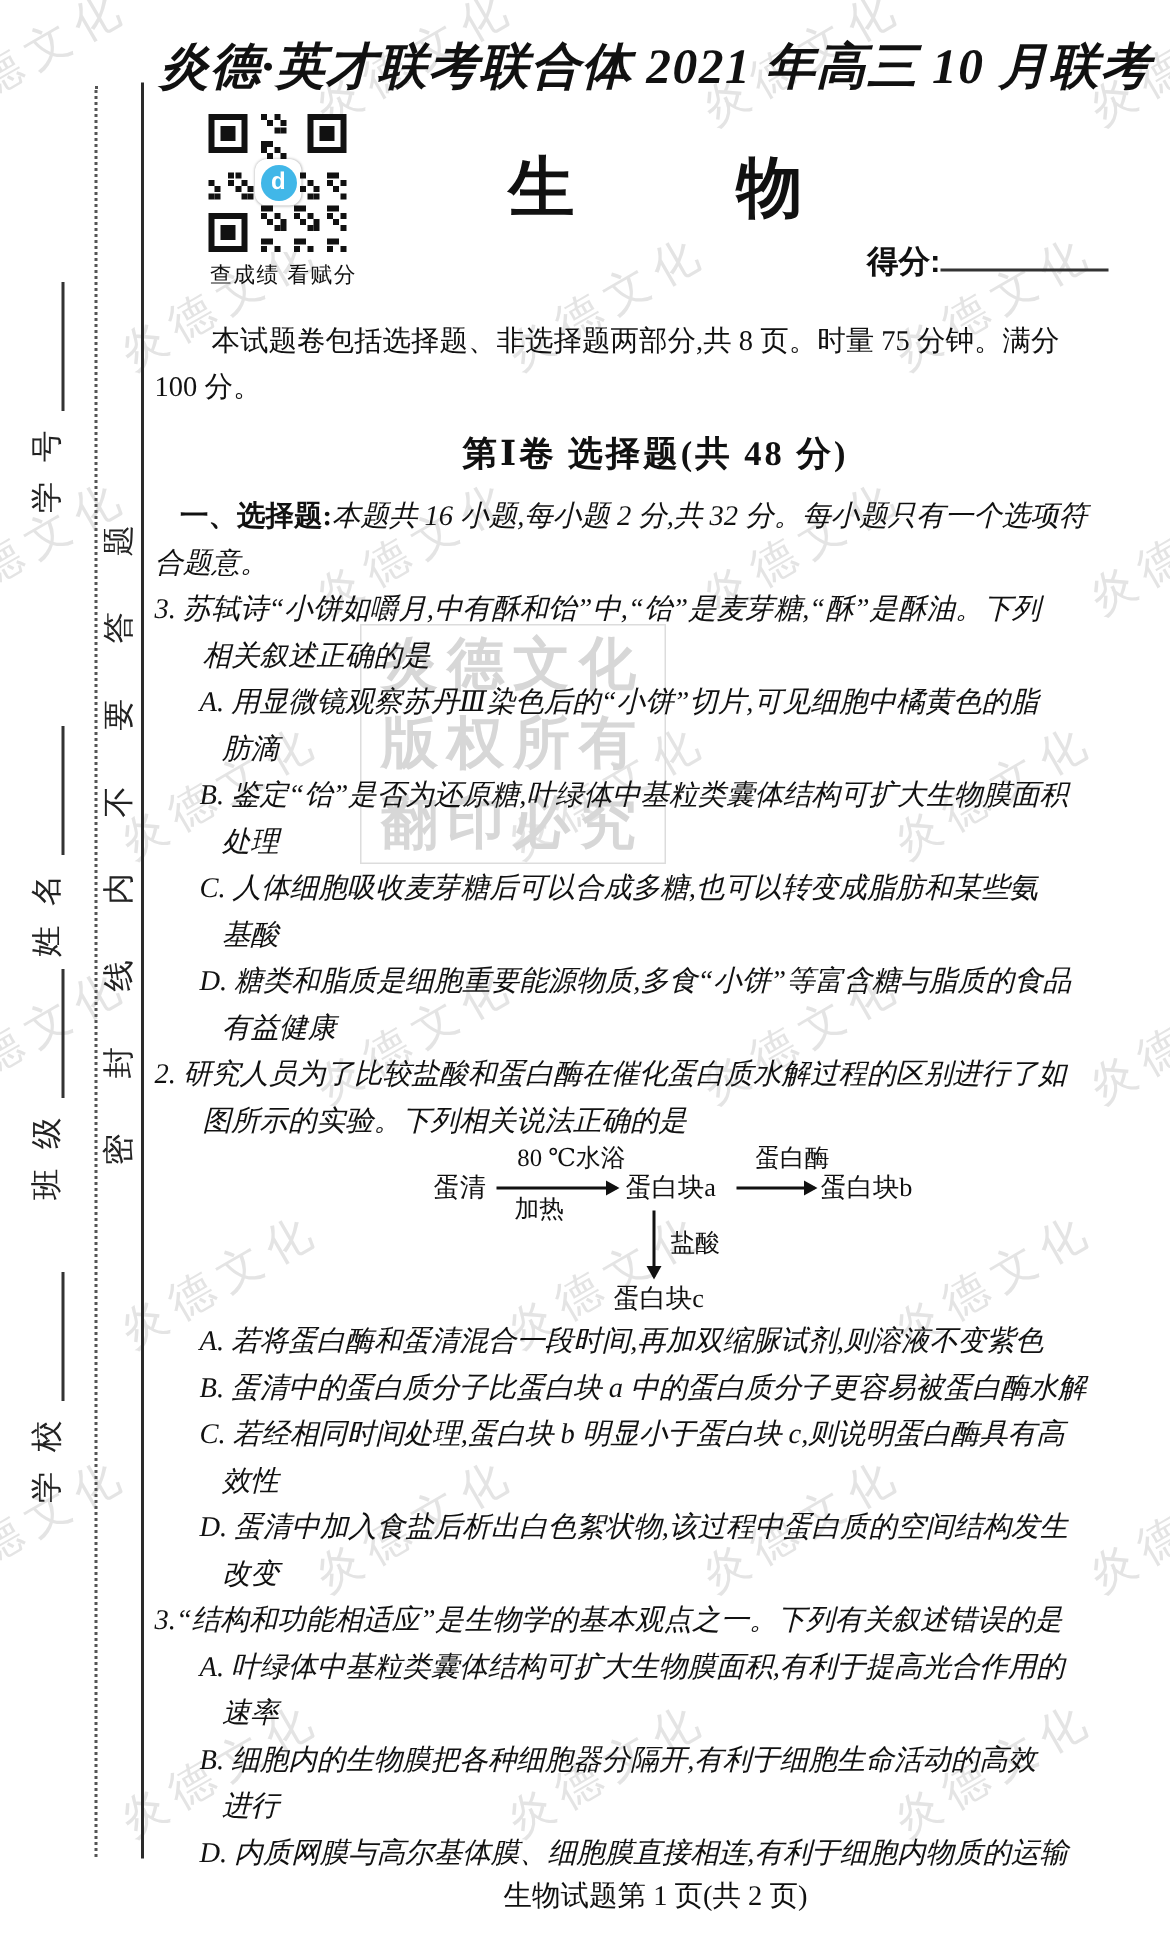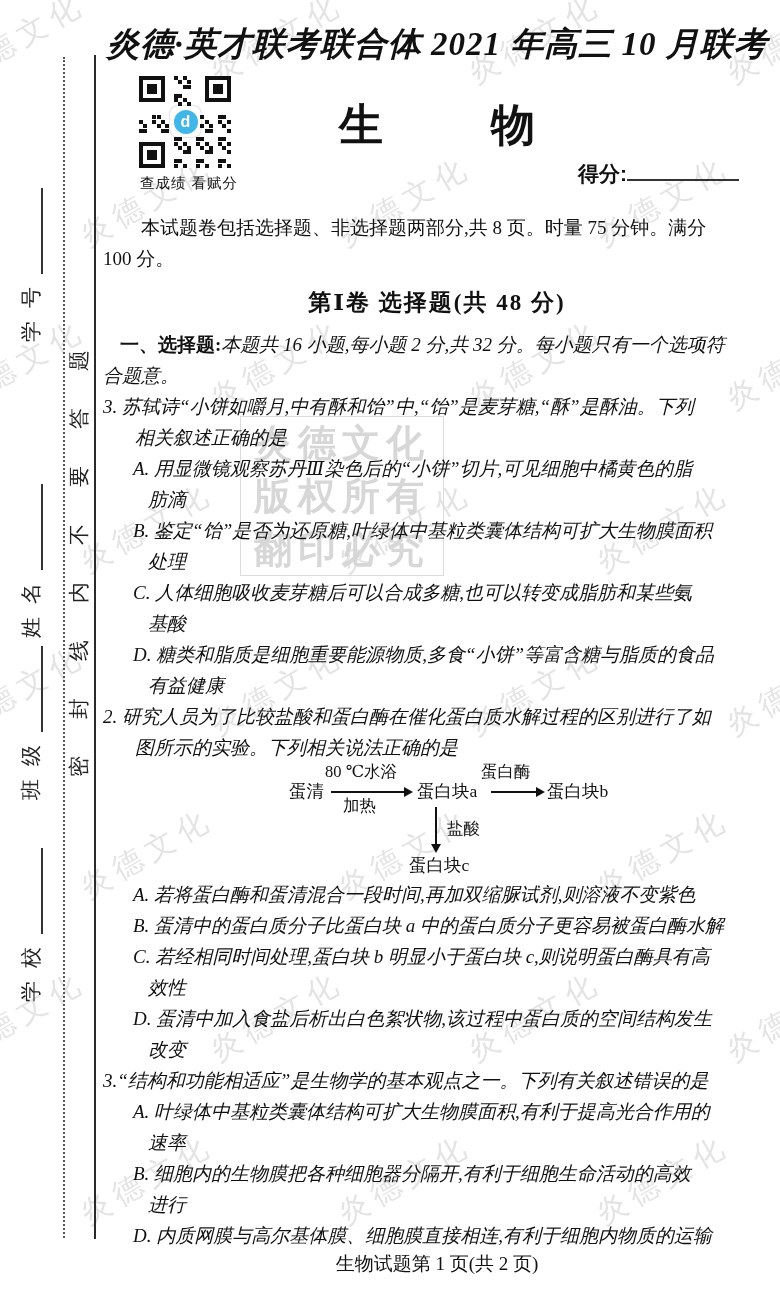--- a/index.html
+++ b/index.html
@@ -63,21 +63,21 @@
   .sec-heading{text-align:center;font-weight:bold;font-size:23px;margin:13px 0 11px;letter-spacing:2px;}
   .instructions{white-space:pre-line;}
   .instr-lead{font-weight:bold;margin-left:17px;}
   .instr-rest{font-style:italic;}
   .question{margin-left:32px;text-indent:-32px;white-space:pre-line;font-style:italic;}
   .opt{margin-left:45px;text-indent:-15px;white-space:pre-line;font-style:italic;}
   
   .diagram{position:relative;height:114px;margin:2px 0 0;font-style:normal;
       font-size:17.5px;line-height:20px;white-space:nowrap;}
   .dg{position:absolute;}
-  .dg-c{text-align:left;}
+  .dg-c{text-align:right;}
   .harrow{position:absolute;height:0;border-top:2px solid #111;}
   .harrow::after{content:'';position:absolute;right:-2px;top:-6px;width:0;height:0;
       border-left:9px solid #111;border-top:5px solid transparent;border-bottom:5px solid transparent;}
   .varrow{position:absolute;width:0;border-left:2px solid #111;}
   .varrow::after{content:'';position:absolute;left:-6px;bottom:-2px;width:0;height:0;
       border-top:9px solid #111;border-left:5px solid transparent;border-right:5px solid transparent;}
   .small-label{font-size:16.5px;}
   
   .footer{position:absolute;left:103px;top:1251px;width:668px;z-index:2;
       text-align:center;font-size:19px;}

